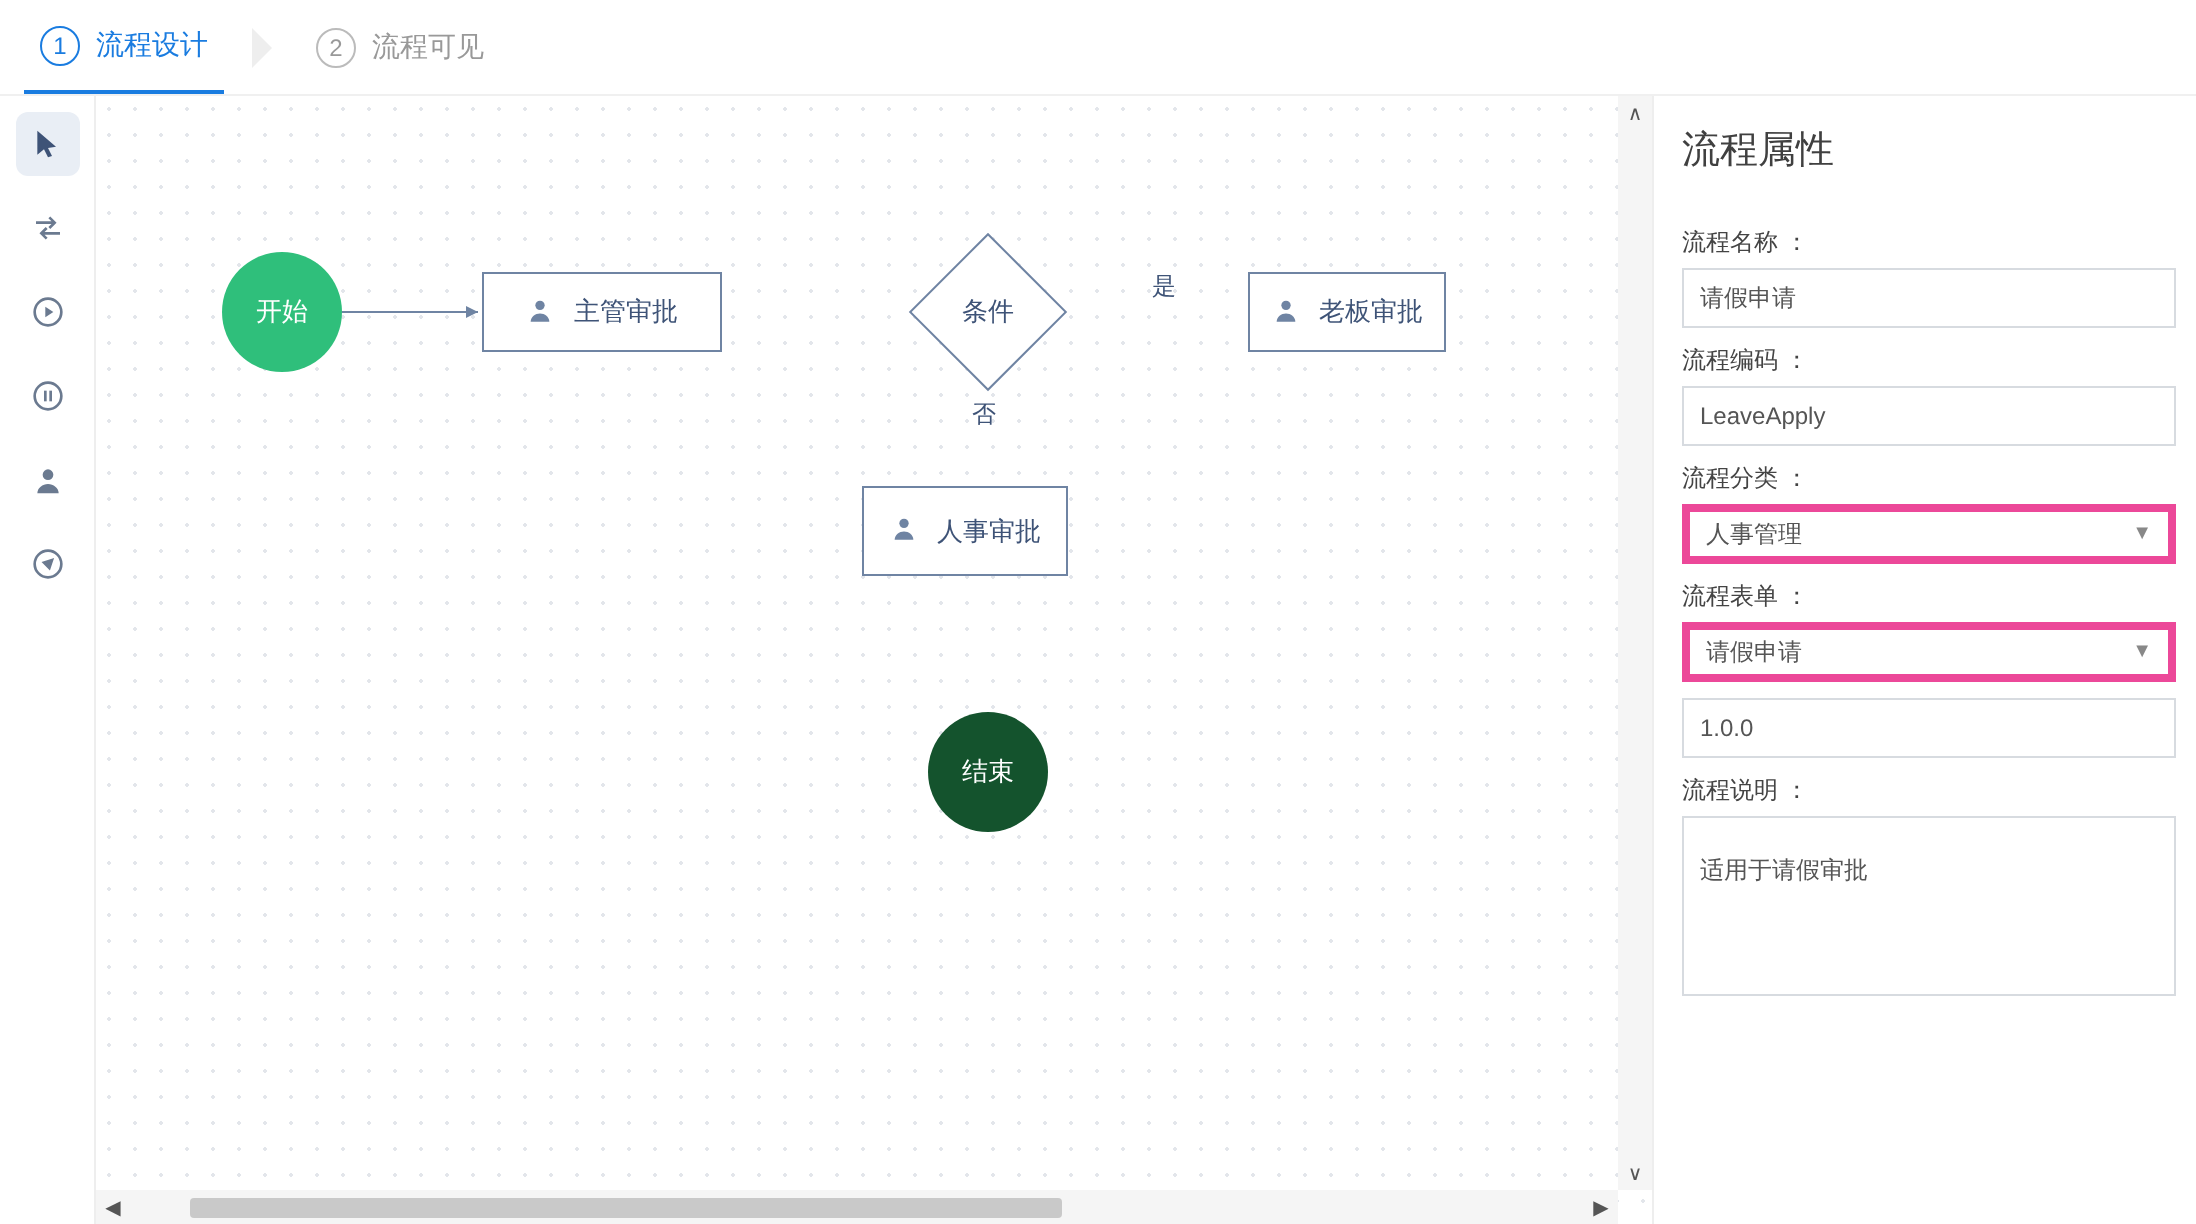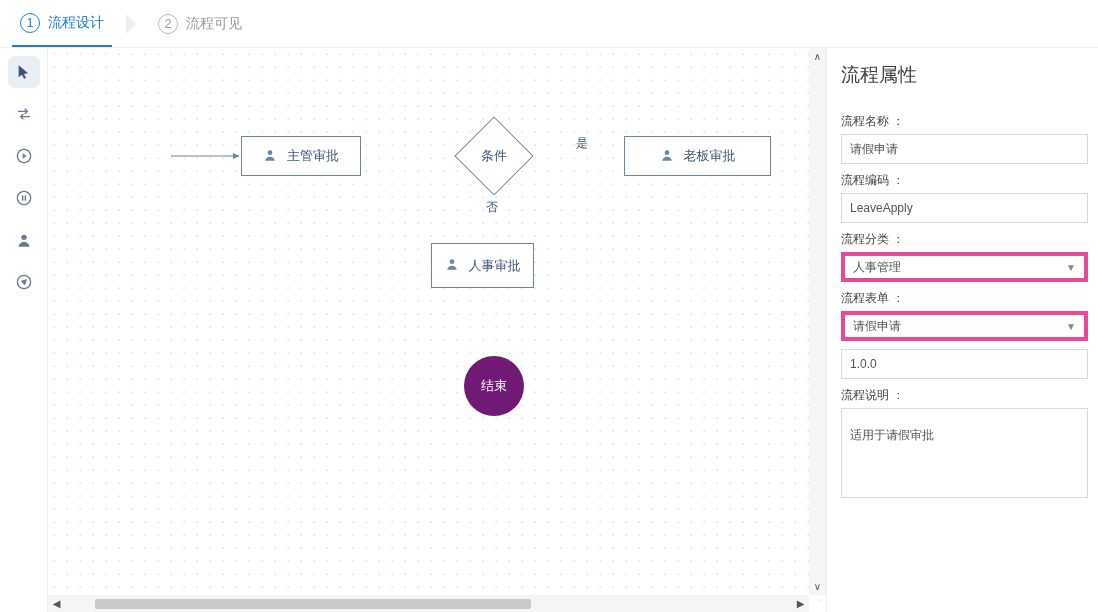--- a/index.html
+++ b/index.html
@@ -24,21 +24,21 @@
   
   .vscroll { position:absolute; top:0; right:0; width:17px; height:calc(100% - 17px); background:#f5f5f5; display:flex; flex-direction:column; justify-content:space-between; align-items:center }
   .vscroll .arrow, .hscroll .arrow { width:17px; height:17px; display:flex; align-items:center; justify-content:center; color:#555; font-size:10px; cursor:pointer }
   .hscroll { position:absolute; left:0; bottom:0; height:17px; width:calc(100% - 17px); background:#f5f5f5; display:flex; justify-content:space-between; align-items:center }
   .hscroll .thumb { height:10px; background:#c9c9c9; border-radius:2px; width:60%; margin-left:30px }
   .hscroll .track { flex:1; display:flex; align-items:center }
   
   .node { position:absolute; border:1px solid #6f84a3; background:#fff; display:flex; align-items:center; justify-content:center; color:#3e5377; font-size:13px }
   .node .n-icon { color:#6f84a3; margin-right:10px }
   .start { position:absolute; width:60px; height:60px; border-radius:50%; background:#2fbf7b; color:#fff; display:flex; align-items:center; justify-content:center; font-size:13px }
-  .end   { position:absolute; width:60px; height:60px; border-radius:50%; background:#701a75; color:#fff; display:flex; align-items:center; justify-content:center; font-size:13px }
+  .end   { position:absolute; width:60px; height:60px; border-radius:50%; background:#14532d; color:#fff; display:flex; align-items:center; justify-content:center; font-size:13px }
   .diamond { position:absolute; border:1px solid #6f84a3; background:#fff; transform:rotate(45deg) }
   .diamond .dlabel { transform:rotate(-45deg); color:#3e5377; font-size:13px }
   .edge-label { position:absolute; color:#3e5377; font-size:12px }
   
   .wires { position:absolute; inset:0; pointer-events:none }
   
   .props { width:272px; border-left:1px solid #eee; padding:14px 10px 14px 14px; overflow:auto }
   .props-title { font-size:19px; color:#404040; margin-bottom:25px }
   .fld { margin-bottom:8px }
   .fld-label { font-size:12px; color:#444; margin-bottom:4px }
@@ -125,39 +125,42 @@
 
         <line x1="486" y1="108" x2="574" y2="108" stroke="#6f84a3" stroke-width="1" marker-end="url(#ah)"></line>
 
         <line x1="446" y1="148" x2="446" y2="193" stroke="#6f84a3" stroke-width="1" marker-end="url(#ah)"></line>
 
         <polyline points="638,128 638,218 511,218" fill="none" stroke="#6f84a3" stroke-width="1" marker-end="url(#ah)"></polyline>
 
         <line x1="446" y1="240" x2="446" y2="306" stroke="#6f84a3" stroke-width="1" marker-end="url(#ah)"></line>
       </svg>
 
+      <div class="start" style="left:63px; top:78px">
+        <span>开始</span>
+      </div>
 
       <div class="node" style="left:193px; top:88px; width:120px; height:40px">
         <span class="n-icon">
           <svg width="14" height="14" viewBox="0 0 24 24" fill="currentColor">
               <circle cx="12" cy="8" r="4"></circle>
               <path d="M4 22c0-4 4-7 8-7s8 3 8 7z"></path>
             </svg>
         </span>
         <span>主管审批</span>
       </div>
 
       <div class="diamond" style="left:418px; top:80px; width:56px; height:56px; display:flex; align-items:center; justify-content:center">
         <span class="dlabel">条件</span>
       </div>
 
       <span class="edge-label" style="left:528px; top:87px">是</span>
       <span class="edge-label" style="left:438px; top:151px">否</span>
 
-      <div class="node" style="left:576px; top:88px; width:147px; height:40px">
+      <div class="node" style="left:576px; top:88px; width:99px; height:40px">
         <span class="n-icon">
           <svg width="14" height="14" viewBox="0 0 24 24" fill="currentColor">
               <circle cx="12" cy="8" r="4"></circle>
               <path d="M4 22c0-4 4-7 8-7s8 3 8 7z"></path>
             </svg>
         </span>
         <span>老板审批</span>
       </div>
 
       <div class="node" style="left:383px; top:195px; width:103px; height:45px">

